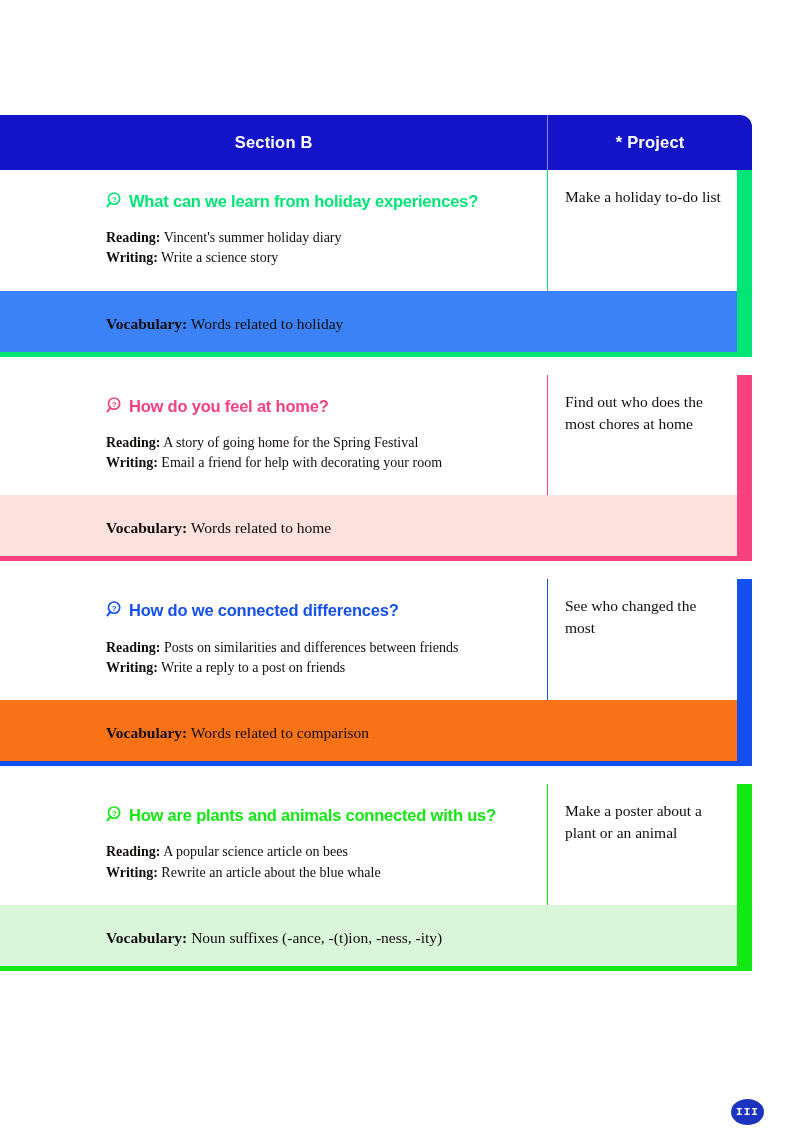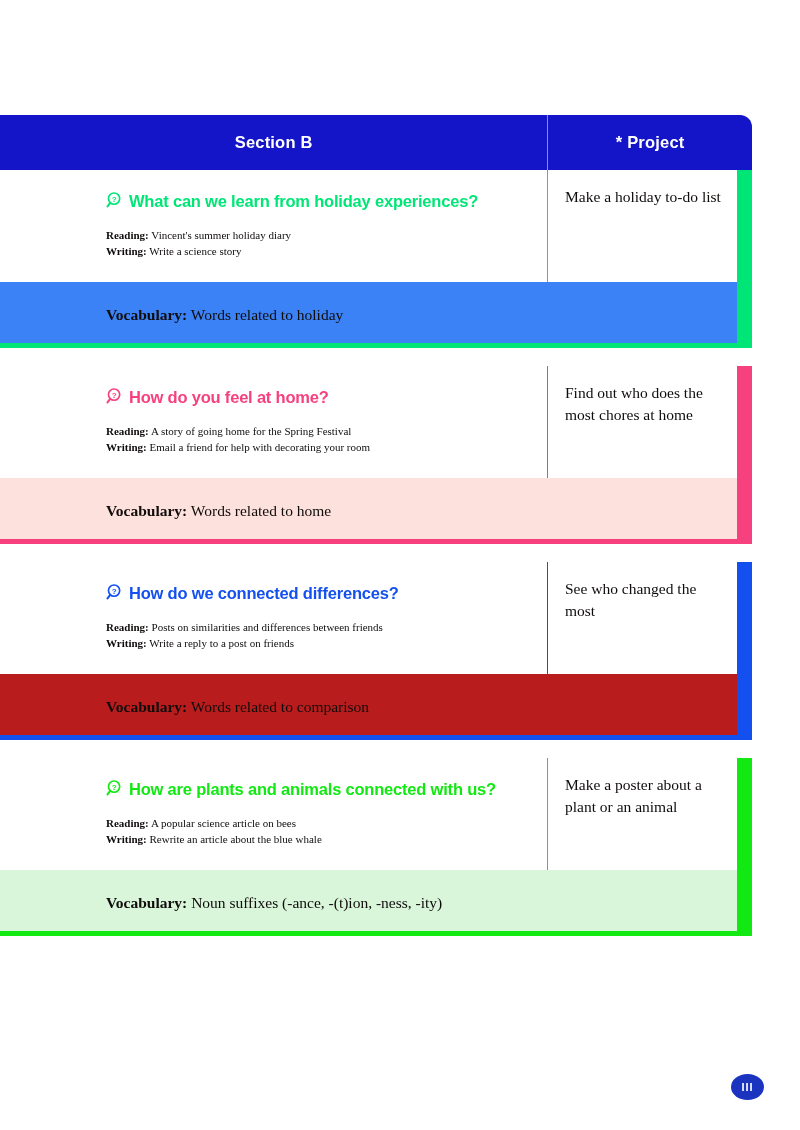--- a/index.html
+++ b/index.html
@@ -121,21 +121,21 @@
   .q-icon {
     flex: 0 0 auto;
     width: 19px;
     height: 19px;
     margin-top: -1px;
   }
   .q-icon svg { display: block; }
 
   .skills {
     padding: 18px 14px 22px 106px;
-    font-size: 11px;
+    font-size: 14px;
     line-height: 1.45;
     color: #100c0c;
   }
   .skills .lbl {
     font-weight: bold;
   }
 
   .proj-text {
     font-size: 15.5px;
     line-height: 1.42;
@@ -150,30 +150,30 @@
   .vocab .lbl { font-weight: bold; }
 
   .vocab-pad {
     
   }
 
   
   .page-badge {
     position: absolute;
     left: 731px;
-    top: 1074px;
+    top: 1099px;
     width: 33px;
     height: 26px;
     border-radius: 50%;
     background: #1a34c0;
     color: #ffffff;
     display: flex;
     align-items: center;
     justify-content: center;
-    font-family: Liberation Sans, sans-serif;
+    font-family: Liberation Mono, monospace;
     font-size: 11px;
     font-weight: bold;
     letter-spacing: 1px;
   }
 </style>
 </head>
 <body>
 
 <div class="page">
 
@@ -266,21 +266,21 @@
             </div>
             <div class="skills">
               <div><span class="lbl">Reading:</span> <span>Posts on similarities and differences between friends</span></div>
               <div><span class="lbl">Writing:</span> <span>Write a reply to a post on friends</span></div>
             </div>
           </div>
           <div class="col-proj">
             <div class="proj-text">See who changed the most</div>
           </div>
         </div>
-        <div class="unit-bottom" style="background:#b91c1c">
+        <div class="unit-bottom" style="background:#f97316">
           <div class="col-main">
             <div class="vocab"><span class="lbl">Vocabulary:</span> <span>Words related to comparison</span></div>
           </div>
           <div class="col-proj vocab-pad"></div>
         </div>
       </div>
       <div class="unit">
         <div class="accent-bar" style="background:#12e812"></div>
         <div class="accent-line" style="background:#12e812"></div>
         <div class="unit-top">

